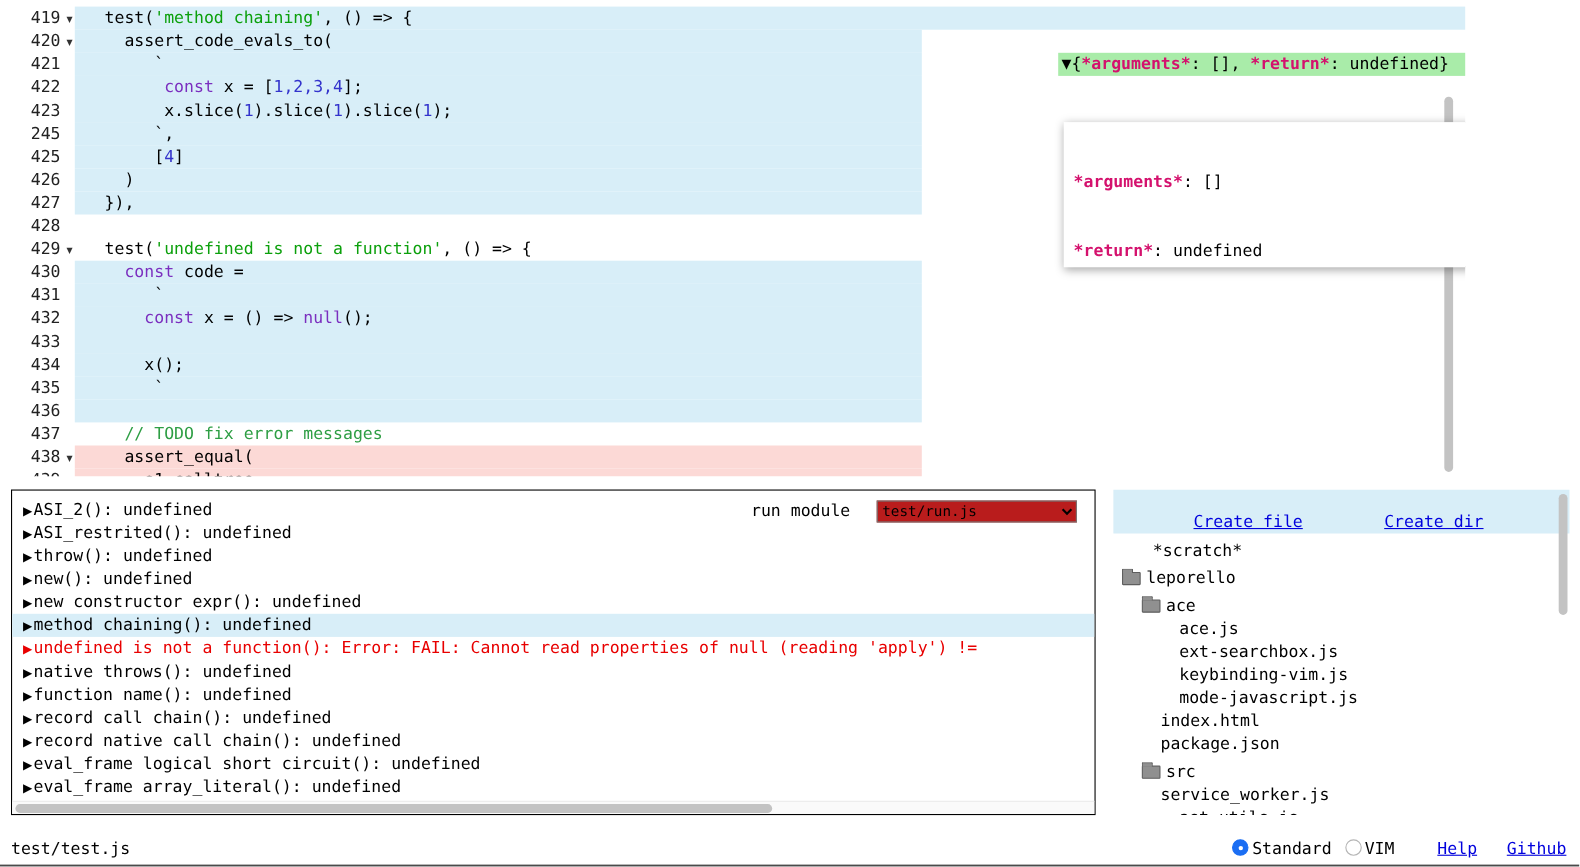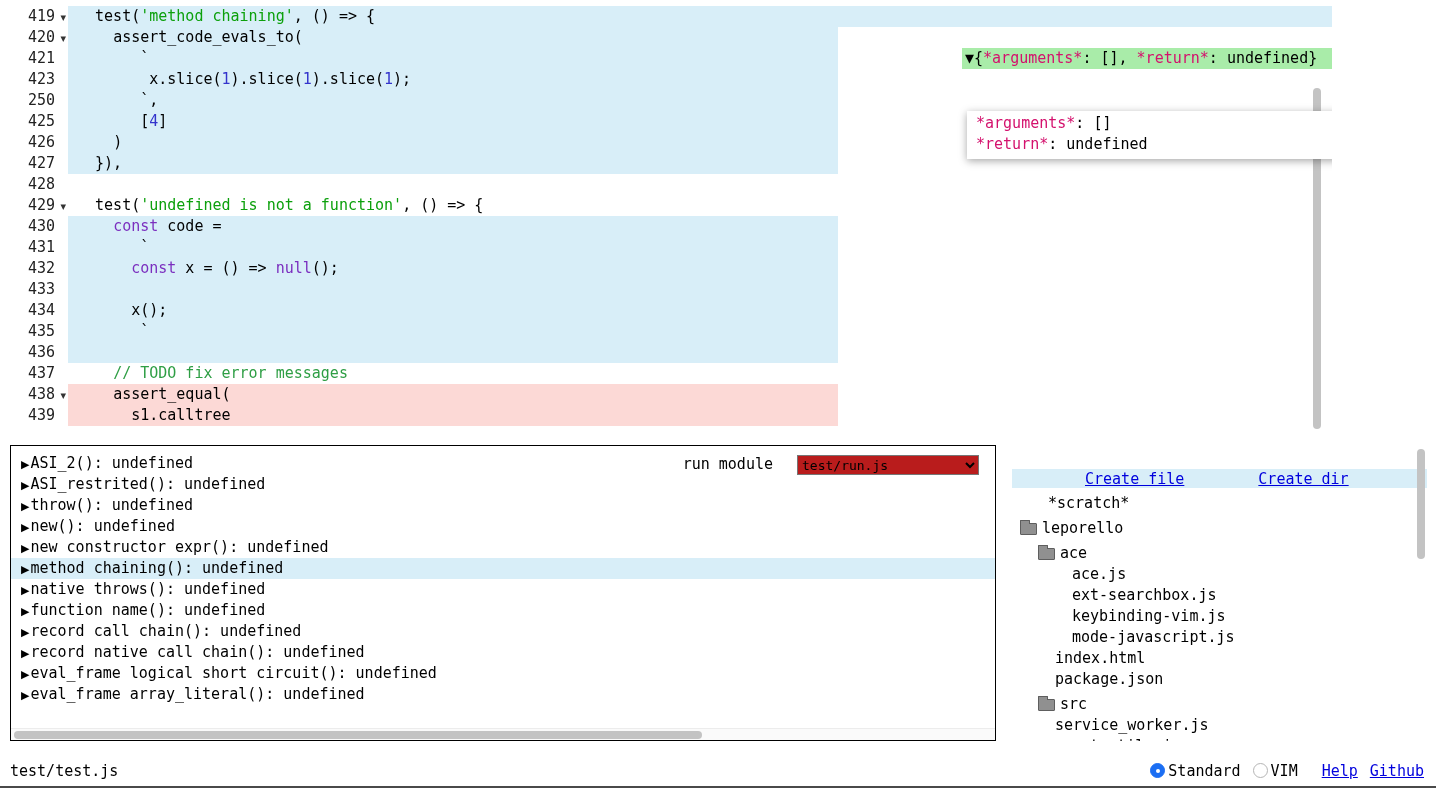--- a/index.html
+++ b/index.html
@@ -15,76 +15,77 @@
   .hl-red  { background:var(--hl-pink,#fcd9d6); }
   .hl-full { width:1344px; }
   .gutter { position:absolute; left:0; top:0; width:68px; height:21px; color:#222; }
   .lnum { position:absolute; right:13px; }
   .fold { position:absolute; right:2px; top:1px; font-size:11px; color:#333; font-family:"DejaVu Sans", sans-serif; }
   .code { position:absolute; left:77px; top:0; }
   .tk-str { color:var(--c-str,#0ca00c); }
   .tk-kw  { color:var(--c-kw,#7b2fbf); }
   .tk-num { color:var(--c-num,#3333cc); }
   .tk-com { color:var(--c-com,#2e9e44); }
-  .tk-mag { color:var(--c-mag,#d4116d); }
+  .tk-mag { color:var(--c-mag,#d4116d);font-weight:bold; }
   .ed-vscroll { position:absolute; right:11px; top:88px; width:8px; height:341px; border-radius:4px; background:var(--scrollbar,#c3c3c3); }
 
   
   .tooltip { position:absolute; left:962px; top:6px; width:383px; z-index:5; white-space:pre; }
   .tt-header { background:var(--tt-green,#a9eca9); height:21px; padding:0 3px; }
   .tt-box { margin:0 4px 0 5px; background:#fff; box-shadow:0 2px 8px rgba(0,0,0,.35); padding:2px 9px 4px 9px; }
-  .tt-row { height:21px; }
+  .tt-row { height:21px;margin-top:42px; }
 
   
   .console { position:absolute; left:10px; top:445px; width:986px; height:296px; border:1px solid #000; background:#fff; font-size:15px; line-height:21px; overflow:hidden; }
   .runrow { position:absolute; top:8px; right:16px; display:flex; align-items:flex-end; gap:24px; z-index:2; }
   .runrow select { font-family:"DejaVu Sans Mono", monospace; font-size:13px; width:182px; height:20px; background:#b91c1c; }
   .rows { position:absolute; left:0; top:7px; width:100%; }
   .trow { height:21px; padding-left:10px; white-space:pre; }
   .trow.selected { background:var(--hl-blue,#d8eef8); }
   .trow.error { color:var(--error-red,#e80000); }
   .tri { font-family:"DejaVu Sans", sans-serif; font-size:11px; margin-right:1px; }
   .hscroll { position:absolute; left:0; bottom:0; width:100%; height:12px; background:#fafafa; border-top:1px solid #ececec; }
   .hthumb { position:absolute; left:3px; top:2px; width:688px; height:8px; border-radius:4px; background:var(--scrollbar,#c3c3c3); }
 
   
   .files { position:absolute; left:1012px; top:445px; width:415px; height:296px; background:#fff; font-size:15px; line-height:21px; overflow:hidden; }
-  .files-header { height:19px; background:var(--hl-blue,#d8eef8); display:flex; align-items:flex-start;margin-top:24px; }
+  .files-header { height:40px; background:var(--hl-blue,#d8eef8); display:flex; align-items:flex-end; }
   .files-header a { color:var(--link-blue,#0000dd); text-decoration:underline; cursor:pointer; }
   .create-file { margin-left:73px; }
   .create-dir { margin-left:74px; }
   .tree { padding-top:5px; }
   .frow { height:21px; display:flex; align-items:center; white-space:pre; }
   .frow.folder { margin-top:4px; }
   .ficon { width:17px; height:12px; background:#909090; border:1px solid #5e5e5e; border-radius:1px; position:relative; margin-right:5px; flex:none; }
   .ficon::before { content:''; position:absolute; top:-4px; left:-1px; width:8px; height:3px; background:#909090; border:1px solid #5e5e5e; border-bottom:none; border-radius:1px 1px 0 0; }
   .files-vscroll { position:absolute; right:2px; top:4px; width:8px; height:110px; border-radius:4px; background:var(--scrollbar,#c3c3c3); }
 
   
   .statusbar { position:absolute; left:0; top:755px; width:1436px; height:33px; border-bottom:2px solid #4a4a4a; font-size:15px; display:flex; align-items:center; background:#fff; }
   .sb-path { margin-left:10px; }
   .sb-right { margin-left:auto; margin-right:12px; display:flex; align-items:flex-start; }
   .radio { width:15px; height:15px; border-radius:50%; border:1px solid #b5b5b5; background:#fff; display:inline-block; position:relative; margin-right:3px; flex:none; }
   .radio.sel { background:var(--radio-blue,#1b6ef3); border-color:var(--radio-blue,#1b6ef3); }
   .radio.sel::after { content:''; position:absolute; left:5px; top:5px; width:4px; height:4px; border-radius:50%; background:#fff; }
   .kb-label { margin-right:12px; }
-  .sb-links a { color:var(--link-blue,#0000dd); text-decoration:underline; margin-left:12px; cursor:pointer; }
+  .sb-links a { color:var(--link-blue,#0000dd); text-decoration:underline; margin-left:27px; cursor:pointer; }
 </style>
 </head>
 <body>
 
 <div class="app">
 
   <div class="editor">
     <div class="lines">
         <div class="ed-line"><div class="hl hl-blue hl-full"></div><div class="gutter"><span class="lnum">419</span><span class="fold">▾</span></div><div class="code"><span>  </span><span>test(</span><span class="tk-str">'method chaining'</span><span>, () =&gt; {</span></div></div>
         <div class="ed-line"><div class="hl hl-blue"></div><div class="gutter"><span class="lnum">420</span><span class="fold">▾</span></div><div class="code"><span>    </span><span>assert_code_evals_to(</span></div></div>
         <div class="ed-line"><div class="hl hl-blue"></div><div class="gutter"><span class="lnum">421</span></div><div class="code"><span>       </span><span>`</span></div></div>
+        <div class="ed-line"><div class="hl hl-blue"></div><div class="gutter"><span class="lnum">422</span></div><div class="code"><span>        </span><span class="tk-kw">const</span><span> x = [</span><span class="tk-num">1,2,3,4</span><span>];</span></div></div>
         <div class="ed-line"><div class="hl hl-blue"></div><div class="gutter"><span class="lnum">423</span></div><div class="code"><span>        </span><span>x.slice(</span><span class="tk-num">1</span><span>).slice(</span><span class="tk-num">1</span><span>).slice(</span><span class="tk-num">1</span><span>);</span></div></div>
-        <div class="ed-line"><div class="hl hl-blue"></div><div class="gutter"><span class="lnum">250</span></div><div class="code"><span>       </span><span>`,</span></div></div>
+        <div class="ed-line"><div class="hl hl-blue"></div><div class="gutter"><span class="lnum">245</span></div><div class="code"><span>       </span><span>`,</span></div></div>
         <div class="ed-line"><div class="hl hl-blue"></div><div class="gutter"><span class="lnum">425</span></div><div class="code"><span>       </span><span>[</span><span class="tk-num">4</span><span>]</span></div></div>
         <div class="ed-line"><div class="hl hl-blue"></div><div class="gutter"><span class="lnum">426</span></div><div class="code"><span>    </span><span>)</span></div></div>
         <div class="ed-line"><div class="hl hl-blue"></div><div class="gutter"><span class="lnum">427</span></div><div class="code"><span>  </span><span>}),</span></div></div>
         <div class="ed-line"><div class="gutter"><span class="lnum">428</span></div><div class="code"><span></span></div></div>
         <div class="ed-line"><div class="gutter"><span class="lnum">429</span><span class="fold">▾</span></div><div class="code"><span>  </span><span>test(</span><span class="tk-str">'undefined is not a function'</span><span>, () =&gt; {</span></div></div>
         <div class="ed-line"><div class="hl hl-blue"></div><div class="gutter"><span class="lnum">430</span></div><div class="code"><span>    </span><span class="tk-kw">const</span><span> code =</span></div></div>
         <div class="ed-line"><div class="hl hl-blue"></div><div class="gutter"><span class="lnum">431</span></div><div class="code"><span>       </span><span>`</span></div></div>
         <div class="ed-line"><div class="hl hl-blue"></div><div class="gutter"><span class="lnum">432</span></div><div class="code"><span>      </span><span class="tk-kw">const</span><span> x = () =&gt; </span><span class="tk-kw">null</span><span>();</span></div></div>
         <div class="ed-line"><div class="hl hl-blue"></div><div class="gutter"><span class="lnum">433</span></div></div>
         <div class="ed-line"><div class="hl hl-blue"></div><div class="gutter"><span class="lnum">434</span></div><div class="code"><span>      </span><span>x();</span></div></div>
@@ -108,20 +109,21 @@
         <option>test/run.js</option>
       </select>
     </div>
     <div class="rows">
         <div class="trow"><span class="tri">▶</span>ASI_2(): undefined</div>
         <div class="trow"><span class="tri">▶</span>ASI_restrited(): undefined</div>
         <div class="trow"><span class="tri">▶</span>throw(): undefined</div>
         <div class="trow"><span class="tri">▶</span>new(): undefined</div>
         <div class="trow"><span class="tri">▶</span>new constructor expr(): undefined</div>
         <div class="trow selected"><span class="tri">▶</span>method chaining(): undefined</div>
+        <div class="trow error"><span class="tri">▶</span>undefined is not a function(): Error: FAIL: Cannot read properties of null (reading 'apply') !=</div>
         <div class="trow"><span class="tri">▶</span>native throws(): undefined</div>
         <div class="trow"><span class="tri">▶</span>function name(): undefined</div>
         <div class="trow"><span class="tri">▶</span>record call chain(): undefined</div>
         <div class="trow"><span class="tri">▶</span>record native call chain(): undefined</div>
         <div class="trow"><span class="tri">▶</span>eval_frame logical short circuit(): undefined</div>
         <div class="trow"><span class="tri">▶</span>eval_frame array_literal(): undefined</div>
       </div>
     <div class="hscroll">
       <div class="hthumb"></div>
     </div>

